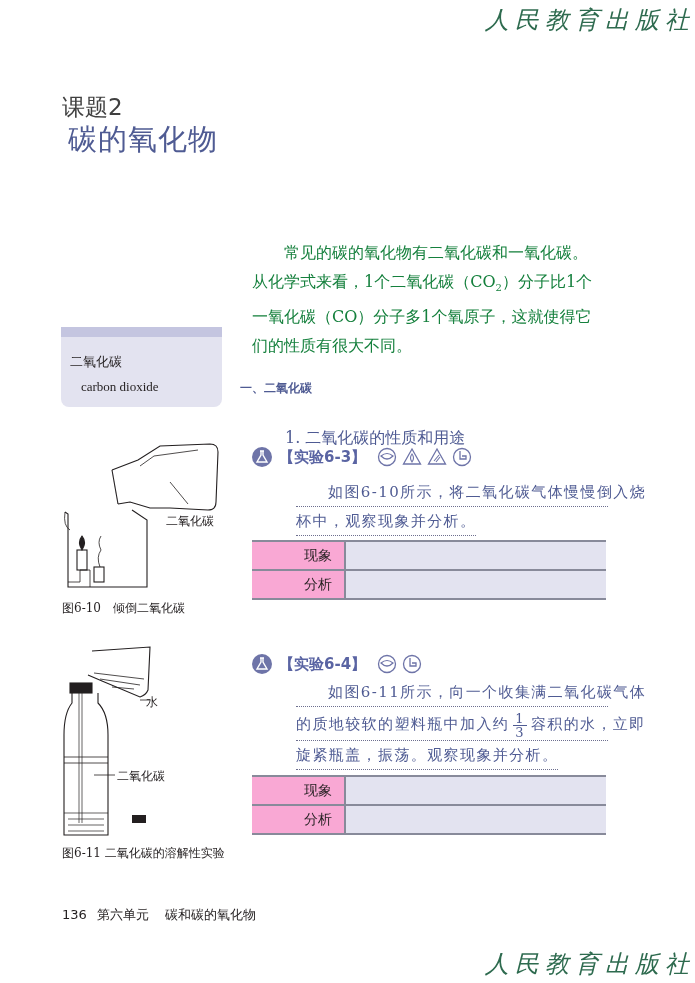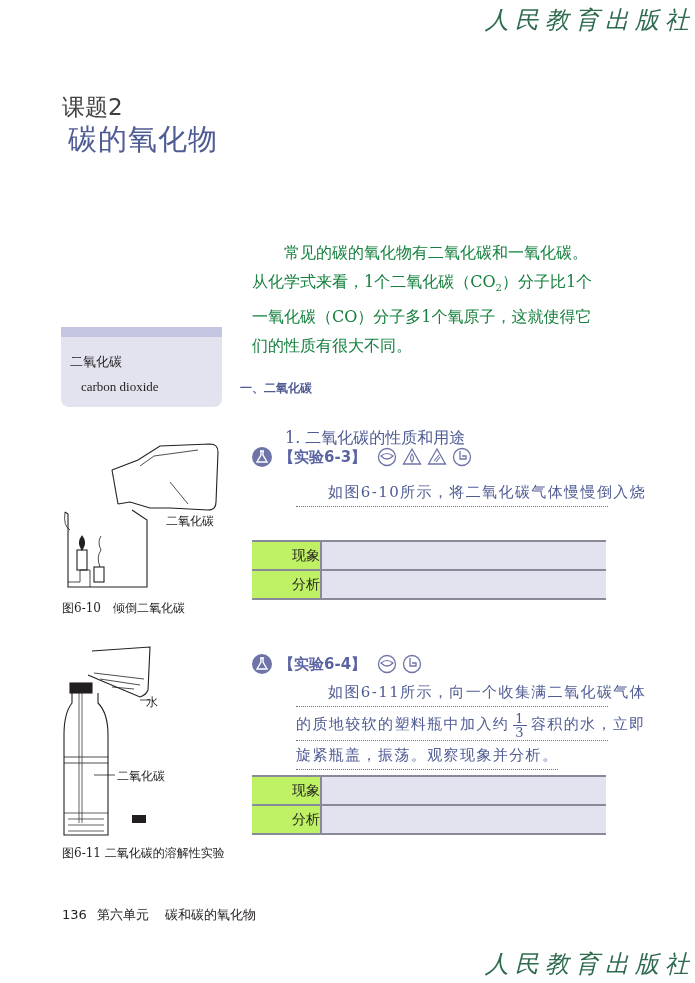--- a/index.html
+++ b/index.html
@@ -34,21 +34,21 @@
   .exp-head .sicon { width: 20px; height: 20px; }
 
   .exp-text { position: absolute; left: 252px; width: 356px; font-size: 15px; color: #4f5b93; font-family: "DejaVu Serif", serif; }
   .exp-text .line { display: block; border-bottom: 1px dotted #6d6f8f; height: 29px; line-height: 28px; white-space: nowrap; letter-spacing: 1.4px; margin-left: 44px; }
   .exp-text .line.short { display: inline-block; }
   .frac { display: inline-flex; flex-direction: column; align-items: center; vertical-align: middle; font-size: 13px; line-height: 13px; margin: 0 4px; }
   .frac .num { border-bottom: 1px solid #4f5b93; padding: 0 2px; }
 
   .obs-table { position: absolute; left: 252px; width: 354px; border-collapse: collapse; border-top: 2px solid #888a9a; border-bottom: 2px solid #888a9a; }
   .obs-table td { height: 29px; font-size: 14px; color: #231f20; }
-  .obs-table td.lbl { width: 69px; background: #bef264; text-align: center; border-right: 2px solid #888a9a; padding-left: 40px; }
+  .obs-table td.lbl { width: 93px; background: #f9a8d4; text-align: center; border-right: 2px solid #888a9a; padding-left: 40px; }
   .obs-table td.val { background: #e3e3f0; }
   .obs-table tr + tr td { border-top: 2px solid #888a9a; }
 
   .fig { position: absolute; }
   .fig-caption { position: absolute; font-size: 12px; color: #231f20; }
   .fig-label { position: absolute; font-size: 12px; color: #231f20; }
 
   .footer { position: absolute; left: 62px; top: 906px; font-size: 13px; color: #231f20; font-family: "DejaVu Sans", sans-serif; }
   .footer .pn { margin-right: 6px; }
   .footer .unit { margin-right: 12px; }
@@ -95,20 +95,21 @@
       <path d="M10 2L18.5 17H1.5z" fill="none" stroke="#6e74a8" stroke-width="1.3"></path>
       <path d="M7 14l5-6M9 15l4-5" stroke="#6e74a8" stroke-width="1.1"></path>
     </svg>
   <svg class="sicon" viewBox="0 0 20 20">
       <circle cx="10" cy="10" r="8.5" fill="none" stroke="#6e74a8" stroke-width="1.3"></circle>
       <path d="M8 4v8h6v-3H10" fill="none" stroke="#6e74a8" stroke-width="1.3"></path>
     </svg>
 </div>
 <div class="exp-text" style="top:478px;">
   <span class="line"><span style="display:inline-block;width:32px"></span><span>如图6-10所示，将二氧化碳气体慢慢倒入烧</span></span>
+  <span class="line short">杯中，观察现象并分析。</span>
 </div>
 <table class="obs-table" style="top:540px;">
   <tbody>
       <tr>
         <td class="lbl">现象</td>
         <td class="val"></td>
       </tr>
   <tr>
         <td class="lbl">分析</td>
         <td class="val"></td>

